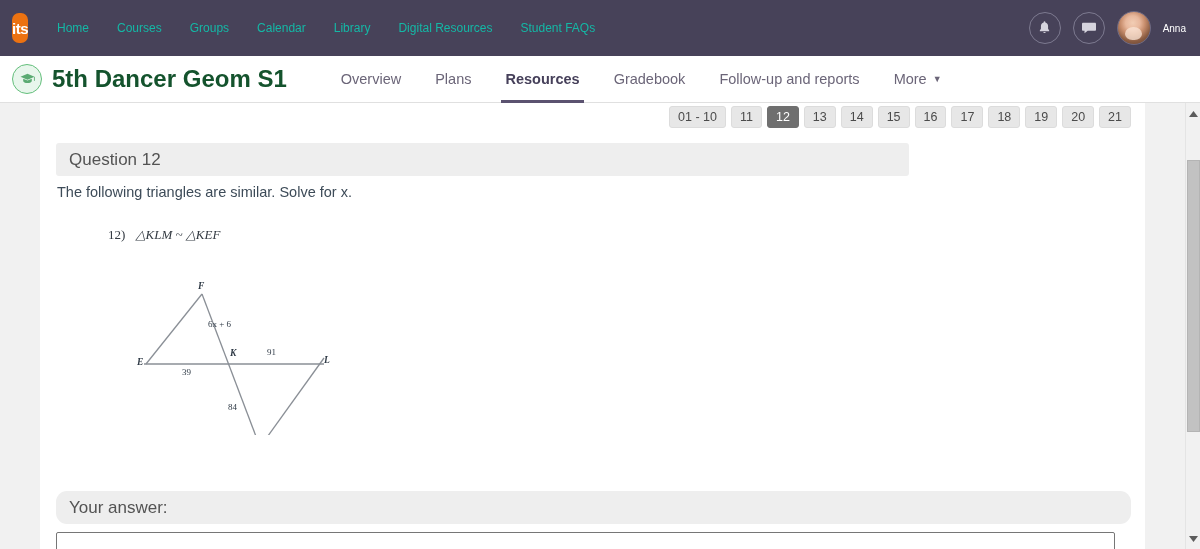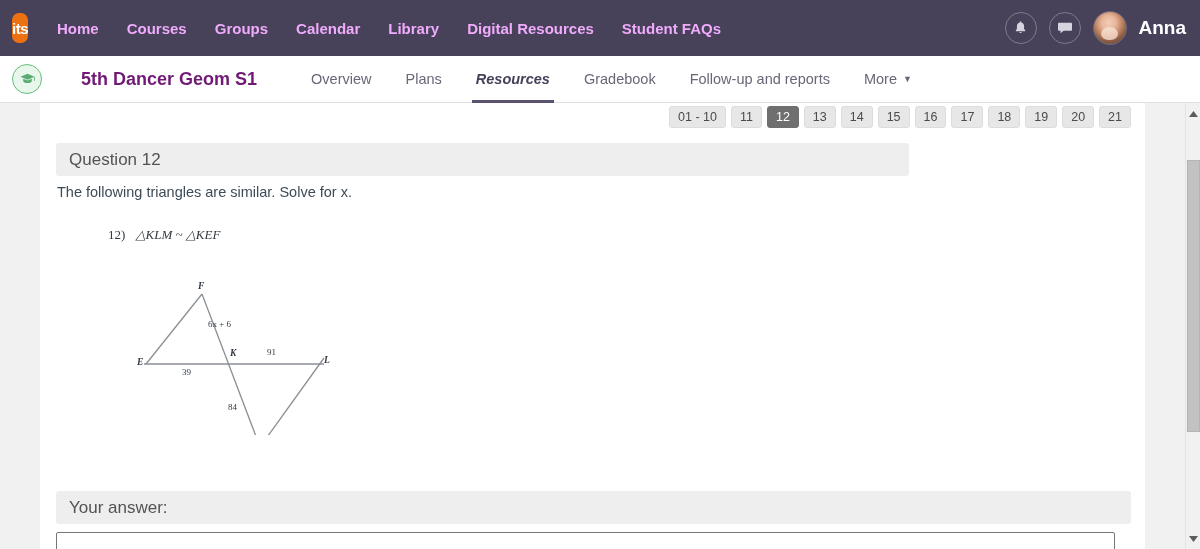--- a/index.html
+++ b/index.html
@@ -19,21 +19,21 @@
   }
   .logo {
     width: 16px; height: 30px; margin-left: 12px;
     background: #ec7211; border-radius: 7px;
     color: #ffffff; font-size: 15px; font-weight: 700;
     display: flex; align-items: center; justify-content: center;
     letter-spacing: -0.5px;
   }
   .topnav { display: flex; align-items: center; margin-left: 15px; }
   .topnav a {
-    color: #f0abfc; font-size: 15px; font-weight: 700;
+    color: #14b8a6; font-size: 12px; font-weight: 400;
     text-decoration: none; padding: 0 14px; white-space: nowrap;
   }
   .top-right {
     position: absolute; right: 14px; top: 0; height: 56px;
     display: flex; align-items: center; gap: 12px;
   }
   .circ-btn {
     width: 32px; height: 32px; border-radius: 50%;
     border: 1.5px solid #7d7a90;
     display: flex; align-items: center; justify-content: center;
@@ -41,45 +41,45 @@
   .avatar {
     width: 34px; height: 34px; border-radius: 50%;
     background: radial-gradient(circle at 46% 34%, #f2cdb4 0%, #e8b89d 26%, #c98f6e 44%, #8a5c42 68%, #5d3c2b 100%);
     border: 1px solid #6f6a83; overflow: hidden; position: relative;
   }
   .avatar::after {
     content: ""; position: absolute; left: 24%; top: 46%;
     width: 52%; height: 42%; border-radius: 50% 50% 45% 45%;
     background: rgba(250,228,214,0.75);
   }
-  .uname { color: #ffffff; font-size: 19px; font-weight: 700; }
+  .uname { color: #ffffff; font-size: 10px; font-weight: 400; }
 
   
   .coursebar {
     position: absolute; top: 56px; left: 0;
     width: 1200px; height: 47px;
     background: #ffffff; border-bottom: 1px solid #e0e0e0;
     display: flex; align-items: center;
   }
   .cap-circle {
     width: 30px; height: 30px; margin-left: 12px; border-radius: 50%;
     border: 1.5px solid #64bf7c; background: #e8f6ec;
     display: flex; align-items: center; justify-content: center;
   }
   .course-title {
-    margin-left: 39px; font-size: 18px; font-weight: 700; color: #701a75;
+    margin-left: 10px; font-size: 24px; font-weight: 700; color: #14532d;
     white-space: nowrap;
   }
   .course-tabs { display: flex; align-items: center; margin-left: 37px; height: 47px; }
   .ctab {
     font-size: 14.5px; color: #6b6578; padding: 0 17px;
     height: 47px; line-height: 47px; white-space: nowrap;
     text-decoration: none; position: relative;
   }
-  .ctab.active { color: #46405a; font-weight: 700; font-style: italic; }
+  .ctab.active { color: #46405a; font-weight: 700; }
   .ctab.active::after {
     content: ""; position: absolute; left: 13px; right: 13px; bottom: 0;
     height: 3px; background: #5b5270;
   }
   .caret { display: inline-block; margin-left: 6px; font-size: 9px; vertical-align: 2px; }
 
   
   .page {
     position: absolute; top: 103px; left: 0;
     width: 1200px; height: 446px; background: #f1f1f1;
@@ -123,21 +123,21 @@
   .mathline .tri { font-style: italic; text-align: right; }
   .fig { position: absolute; left: 0; top: 18px; }
   .fig text { font-family: "Liberation Serif", serif; fill: #2f3a46; }
   .vlab { font-size: 9.5px; font-style: italic; font-weight: 700; }
   .slab { font-size: 9px; }
 
   
   .ansbar {
     position: absolute; left: 16px; top: 388px;
     width: 1075px; height: 33px;
-    background: #eeeeee; border-radius: 3px;
+    background: #eeeeee; border-radius: 11px;
     display: flex; align-items: center; padding-left: 13px;
     font-size: 17px; color: #535353;
   }
   .ansinput {
     position: absolute; left: 16px; top: 429px;
     width: 1059px; height: 30px;
     border: 1px solid #767676; border-radius: 2px;
     background: #ffffff; font-size: 14px; padding: 0 8px;
     font-family: "Liberation Sans", sans-serif; color: #333;
     outline: none;

